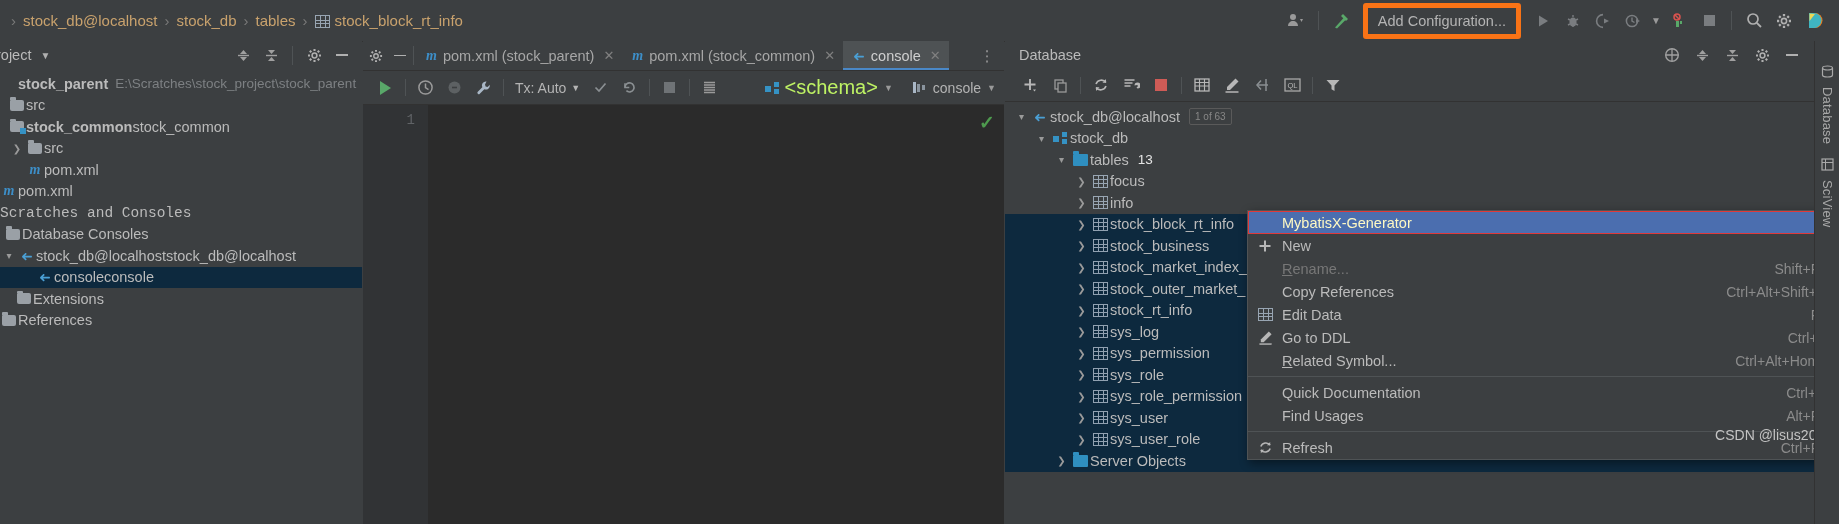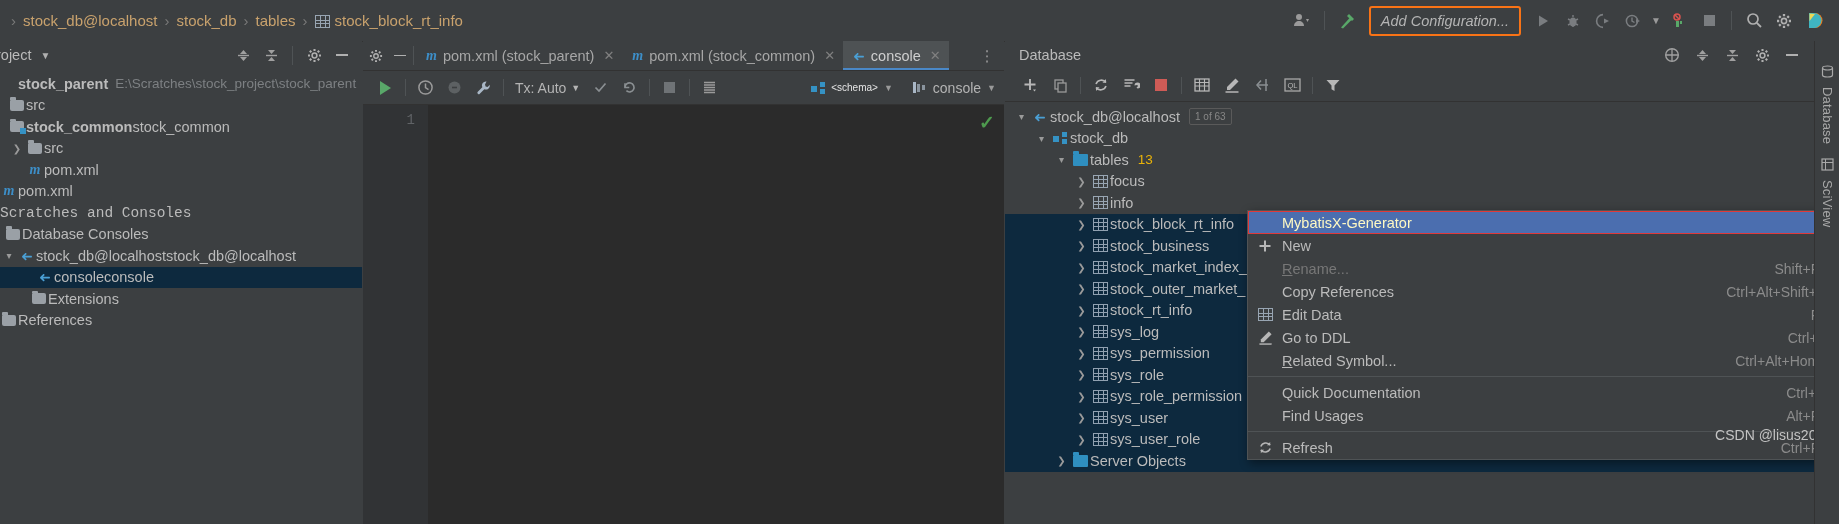--- a/index.html
+++ b/index.html
@@ -22,23 +22,23 @@
              linear-gradient(#a9b7c6,#a9b7c6) 0 3.5px/100% 1.2px no-repeat,
              linear-gradient(#a9b7c6,#a9b7c6) 0 7px/100% 1.2px no-repeat,
              linear-gradient(#a9b7c6,#a9b7c6) 4.5px 0/1.2px 100% no-repeat,
              linear-gradient(#a9b7c6,#a9b7c6) 9.5px 0/1.2px 100% no-repeat;
            box-sizing:border-box;opacity:.85;}
 
   #topright{margin-left:auto;display:flex;align-items:center;gap:0px;padding-right:10px;}
   .tbtn{width:30px;height:28px;display:flex;align-items:center;justify-content:center;
         color:#9a9a9a;font-size:15px;}
   .vsep{width:1px;height:19px;background:#4f5355;margin:0 7px;}
-  #addconf{height:26px;border:2px solid #f97316;border-radius:3px;background:#3c3f41;
+  #addconf{height:26px;border:5px solid #f97316;border-radius:3px;background:#3c3f41;
            color:#b4b4b4;font-size:14.5px;padding:0 10px;display:flex;align-items:center;
-           white-space:nowrap;margin:0 7px;font-style:italic;}
+           white-space:nowrap;margin:0 7px;}
 
   
   #leftpanel{position:absolute;left:0;top:41px;width:362px;height:483px;background:#3c3f41;}
   #projhdr{height:28px;display:flex;align-items:center;padding-left:0px;}
   #projhdr .ttl{font-size:14.5px;color:#bbbbbb;margin-left:-4px;}
   #projhdr .caret{margin-left:9px;color:#b0b0b0;font-size:10px;}
   #projhdr .tools{margin-left:auto;display:flex;align-items:center;padding-right:6px;}
   #projhdr .tools .tbtn{width:28px;height:24px;}
 
   .ptree{padding-top:4px;}
@@ -102,21 +102,21 @@
   .dsep{width:1px;height:17px;background:#4f5355;margin:0 5px;}
 
   .dtree{padding-top:4px;}
   .dnode{height:21.5px;display:flex;align-items:center;white-space:nowrap;font-size:14.5px;}
   .dnode .arr{width:17px;text-align:center;color:#9a9a9a;font-size:10px;flex:none;}
   .dnode .ico{width:20px;display:flex;align-items:center;justify-content:center;flex:none;}
   .dnode .lbl{color:#bbbbbb;}
   .dnode.sel{background:#0d293e;}
   .badge{margin-left:9px;border:1px solid #5a5a5a;border-radius:2px;color:#878787;
          font-size:10px;padding:0 5px;line-height:15px;}
-  .cnt{margin-left:9px;color:#eab308;font-size:13.5px;}
+  .cnt{margin-left:9px;color:#e5e5e5;font-size:13.5px;}
   .folder2{width:15px;height:12px;background:#2f8fc0;border-radius:1px;position:relative;}
   .folder2:before{content:"";position:absolute;left:0;top:-2.5px;width:6px;height:2.5px;background:#2f8fc0;border-radius:1px 1px 0 0;}
 
   
   #ctxmenu{position:absolute;left:1247px;top:210px;width:592px;background:#3c3f41;
            border:1px solid #4f5355;box-shadow:2px 3px 9px rgba(0,0,0,.45);}
   .mi{height:23px;display:flex;align-items:center;font-size:14.5px;color:#bbbbbb;
       padding:0 13px 0 0;position:relative;}
   .mi .mico2{width:34px;display:flex;align-items:center;justify-content:center;flex:none;color:#a9b7c6;font-size:14px;}
   .mi .mlbl{flex:1;white-space:nowrap;}
@@ -316,21 +316,21 @@
       <span class="lbl">stock_db@localhost</span>
         <span class="lbl">stock_db@localhost</span>
     </div>
     <div class="pnode sel" style="padding-left:36px;">
       <span class="ico">
           <span class="dbico">➜</span>
         </span>
       <span class="lbl">console</span>
         <span class="lbl">console</span>
     </div>
-    <div class="pnode" style="padding-left:0px;margin-left:30px;">
+    <div class="pnode" style="padding-left:15px;">
       <span class="ico">
           <span class="folder"></span>
         </span>
       <span class="lbl">Extensions</span>
     </div>
     <div class="pnode" style="padding-left:0px;">
       <span class="ico">
           <span class="folder"></span>
         </span>
       <span class="lbl">References</span>
@@ -422,21 +422,21 @@
           </g>
         </svg>
     </div>
     <div style="margin-left:auto;display:flex;align-items:center;padding-right:8px;gap:4px;">
       <div class="row" style="gap:6px;">
         <span class="schemaico">
             <i class="sq1"></i>
             <i class="sq2"></i>
             <i class="sq3"></i>
           </span>
-        <span style="color:#e5e5e5;font-size:10px;">&lt;schema&gt;</span>
+        <span style="color:#bef264;font-size:20px;">&lt;schema&gt;</span>
         <span style="font-size:9px;color:#9a9a9a;">▼</span>
       </div>
       <div style="width:12px;"></div>
       <div class="row" style="gap:6px;">
         <span class="conico">
             <i></i>
             <i></i>
             <i></i>
           </span>
         <span style="color:#b4b4b4;font-size:14px;">console</span>

